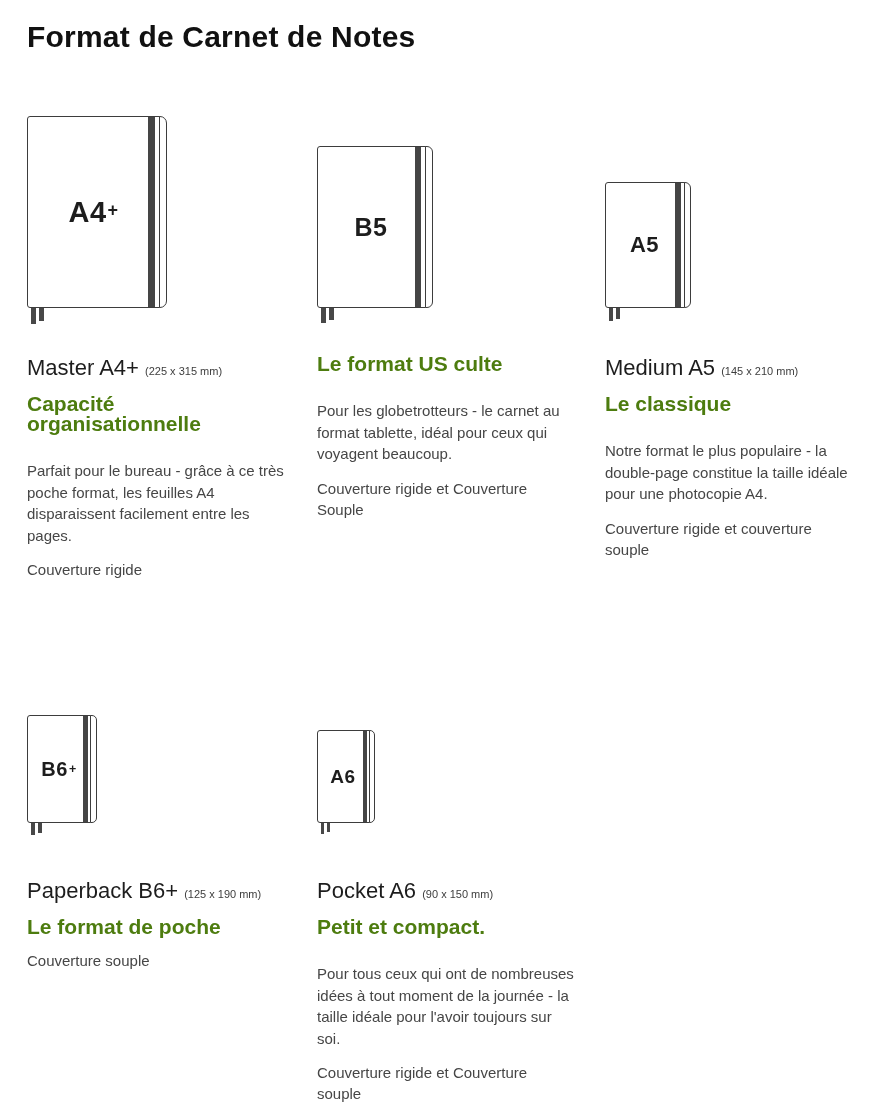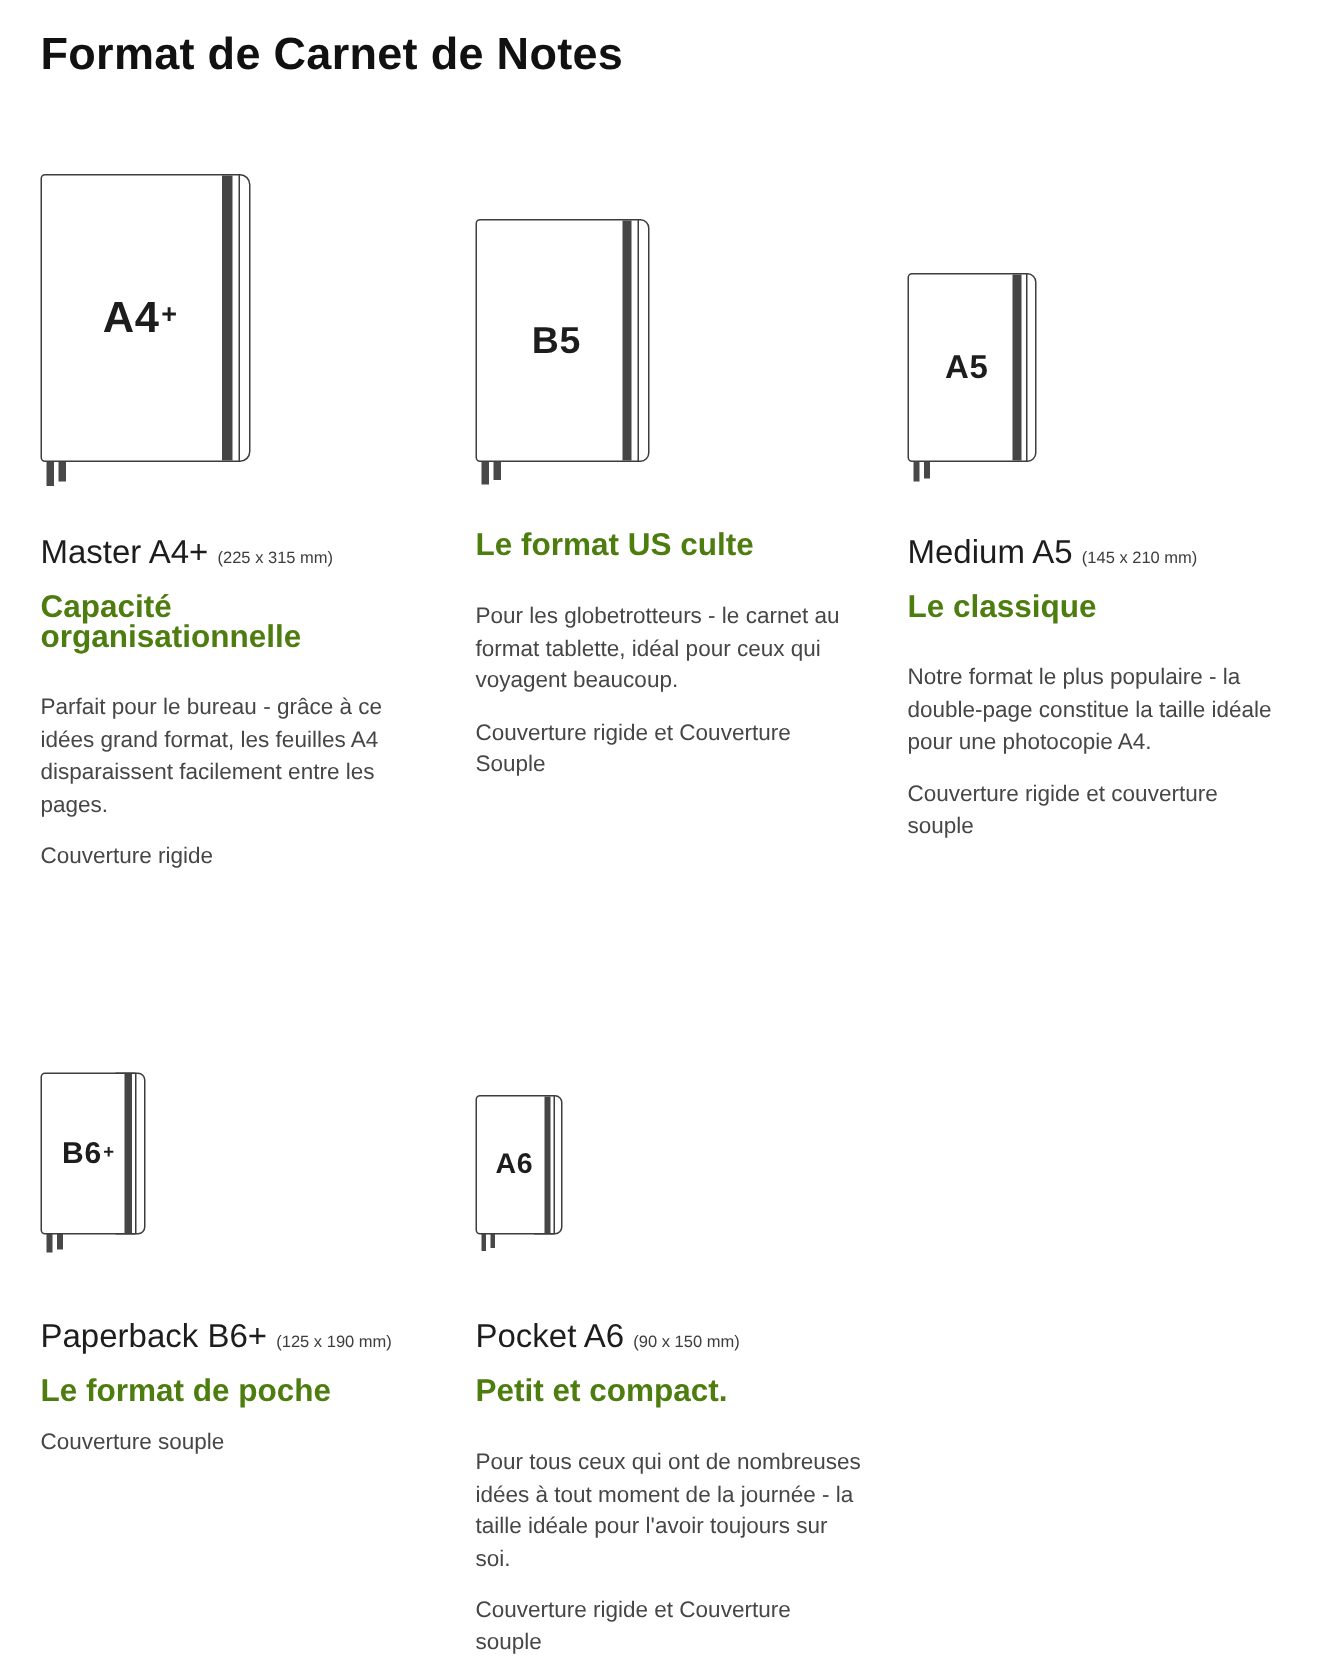--- a/index.html
+++ b/index.html
@@ -73,21 +73,21 @@
           <div class="nb-cover">
             <span class="nb-label"><span>A4</span><span class="plus">+</span></span>
           </div>
           <div class="nb-elastic"></div>
           <div class="nb-ribbon rib1"></div>
           <div class="nb-ribbon rib2"></div>
         </div>
       </div>
       <h2><span>Master A4+</span> <span class="size-note">(225 x 315 mm)</span></h2>
       <p class="tagline">Capacité organisationnelle</p>
-      <p class="desc">Parfait pour le bureau - grâce à ce idées grand format, les feuilles A4 disparaissent facilement entre les pages.</p>
+      <p class="desc">Parfait pour le bureau - grâce à ce très poche format, les feuilles A4 disparaissent facilement entre les pages.</p>
       <p class="covers">Couverture rigide</p>
     </section>
 
     <section class="card">
       <div class="illus">
         <div class="nb nb2">
           <div class="nb-strip"></div>
           <div class="nb-cover">
             <span class="nb-label"><span>B5</span><span class="plus"></span></span>
           </div>

